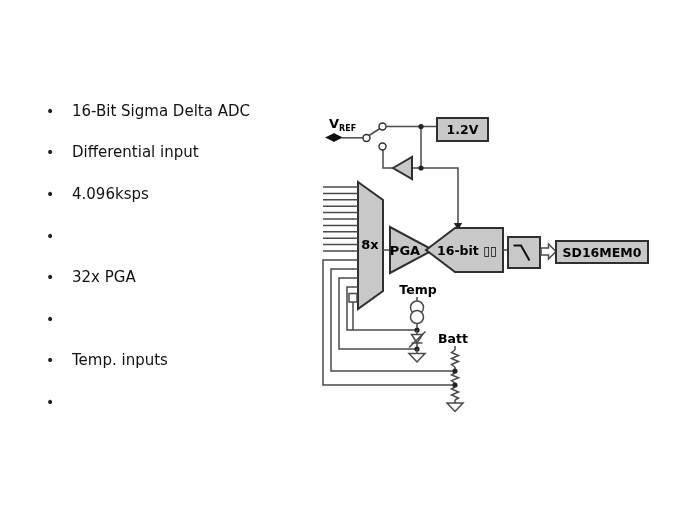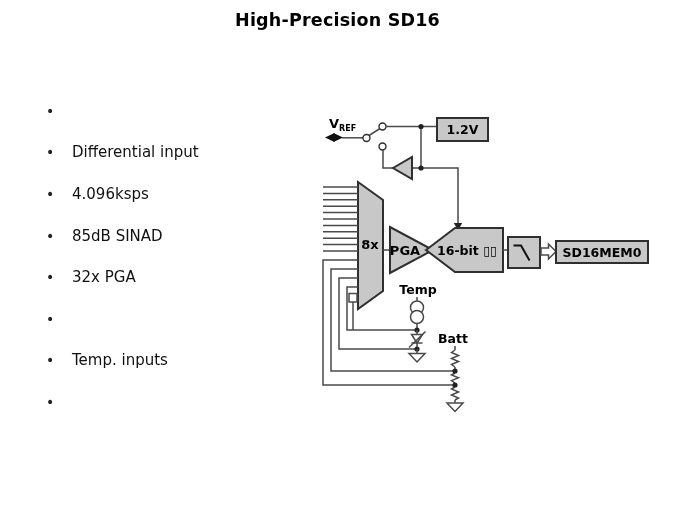--- a/index.html
+++ b/index.html
@@ -22,37 +22,36 @@
   .hollow{fill:#ffffff;stroke:var(--wire);stroke-width:1.5;}
   .solid{fill:#111;stroke:none;}
   .dtext{font-family:"DejaVu Sans", sans-serif;font-weight:bold;fill:var(--text);}
   .curve{fill:none;stroke:#111;stroke-width:2;}
 </style>
 </head>
 <body>
 
 <div class="slide">
 
-  <div class="title">High-Precision SD16</div>
 
   <div class="bullets">
     <div class="bullet-item">
       <span class="bullet-dot">•</span>
+      <span>16-Bit Sigma Delta ADC</span>
     </div>
     <div class="bullet-item">
       <span class="bullet-dot">•</span>
       <span>Differential input</span>
     </div>
     <div class="bullet-item">
       <span class="bullet-dot">•</span>
       <span>4.096ksps</span>
     </div>
     <div class="bullet-item">
       <span class="bullet-dot">•</span>
-      <span>85dB SINAD</span>
     </div>
     <div class="bullet-item">
       <span class="bullet-dot">•</span>
       <span>32x PGA</span>
     </div>
     <div class="bullet-item">
       <span class="bullet-dot">•</span>
     </div>
     <div class="bullet-item">
       <span class="bullet-dot">•</span>

